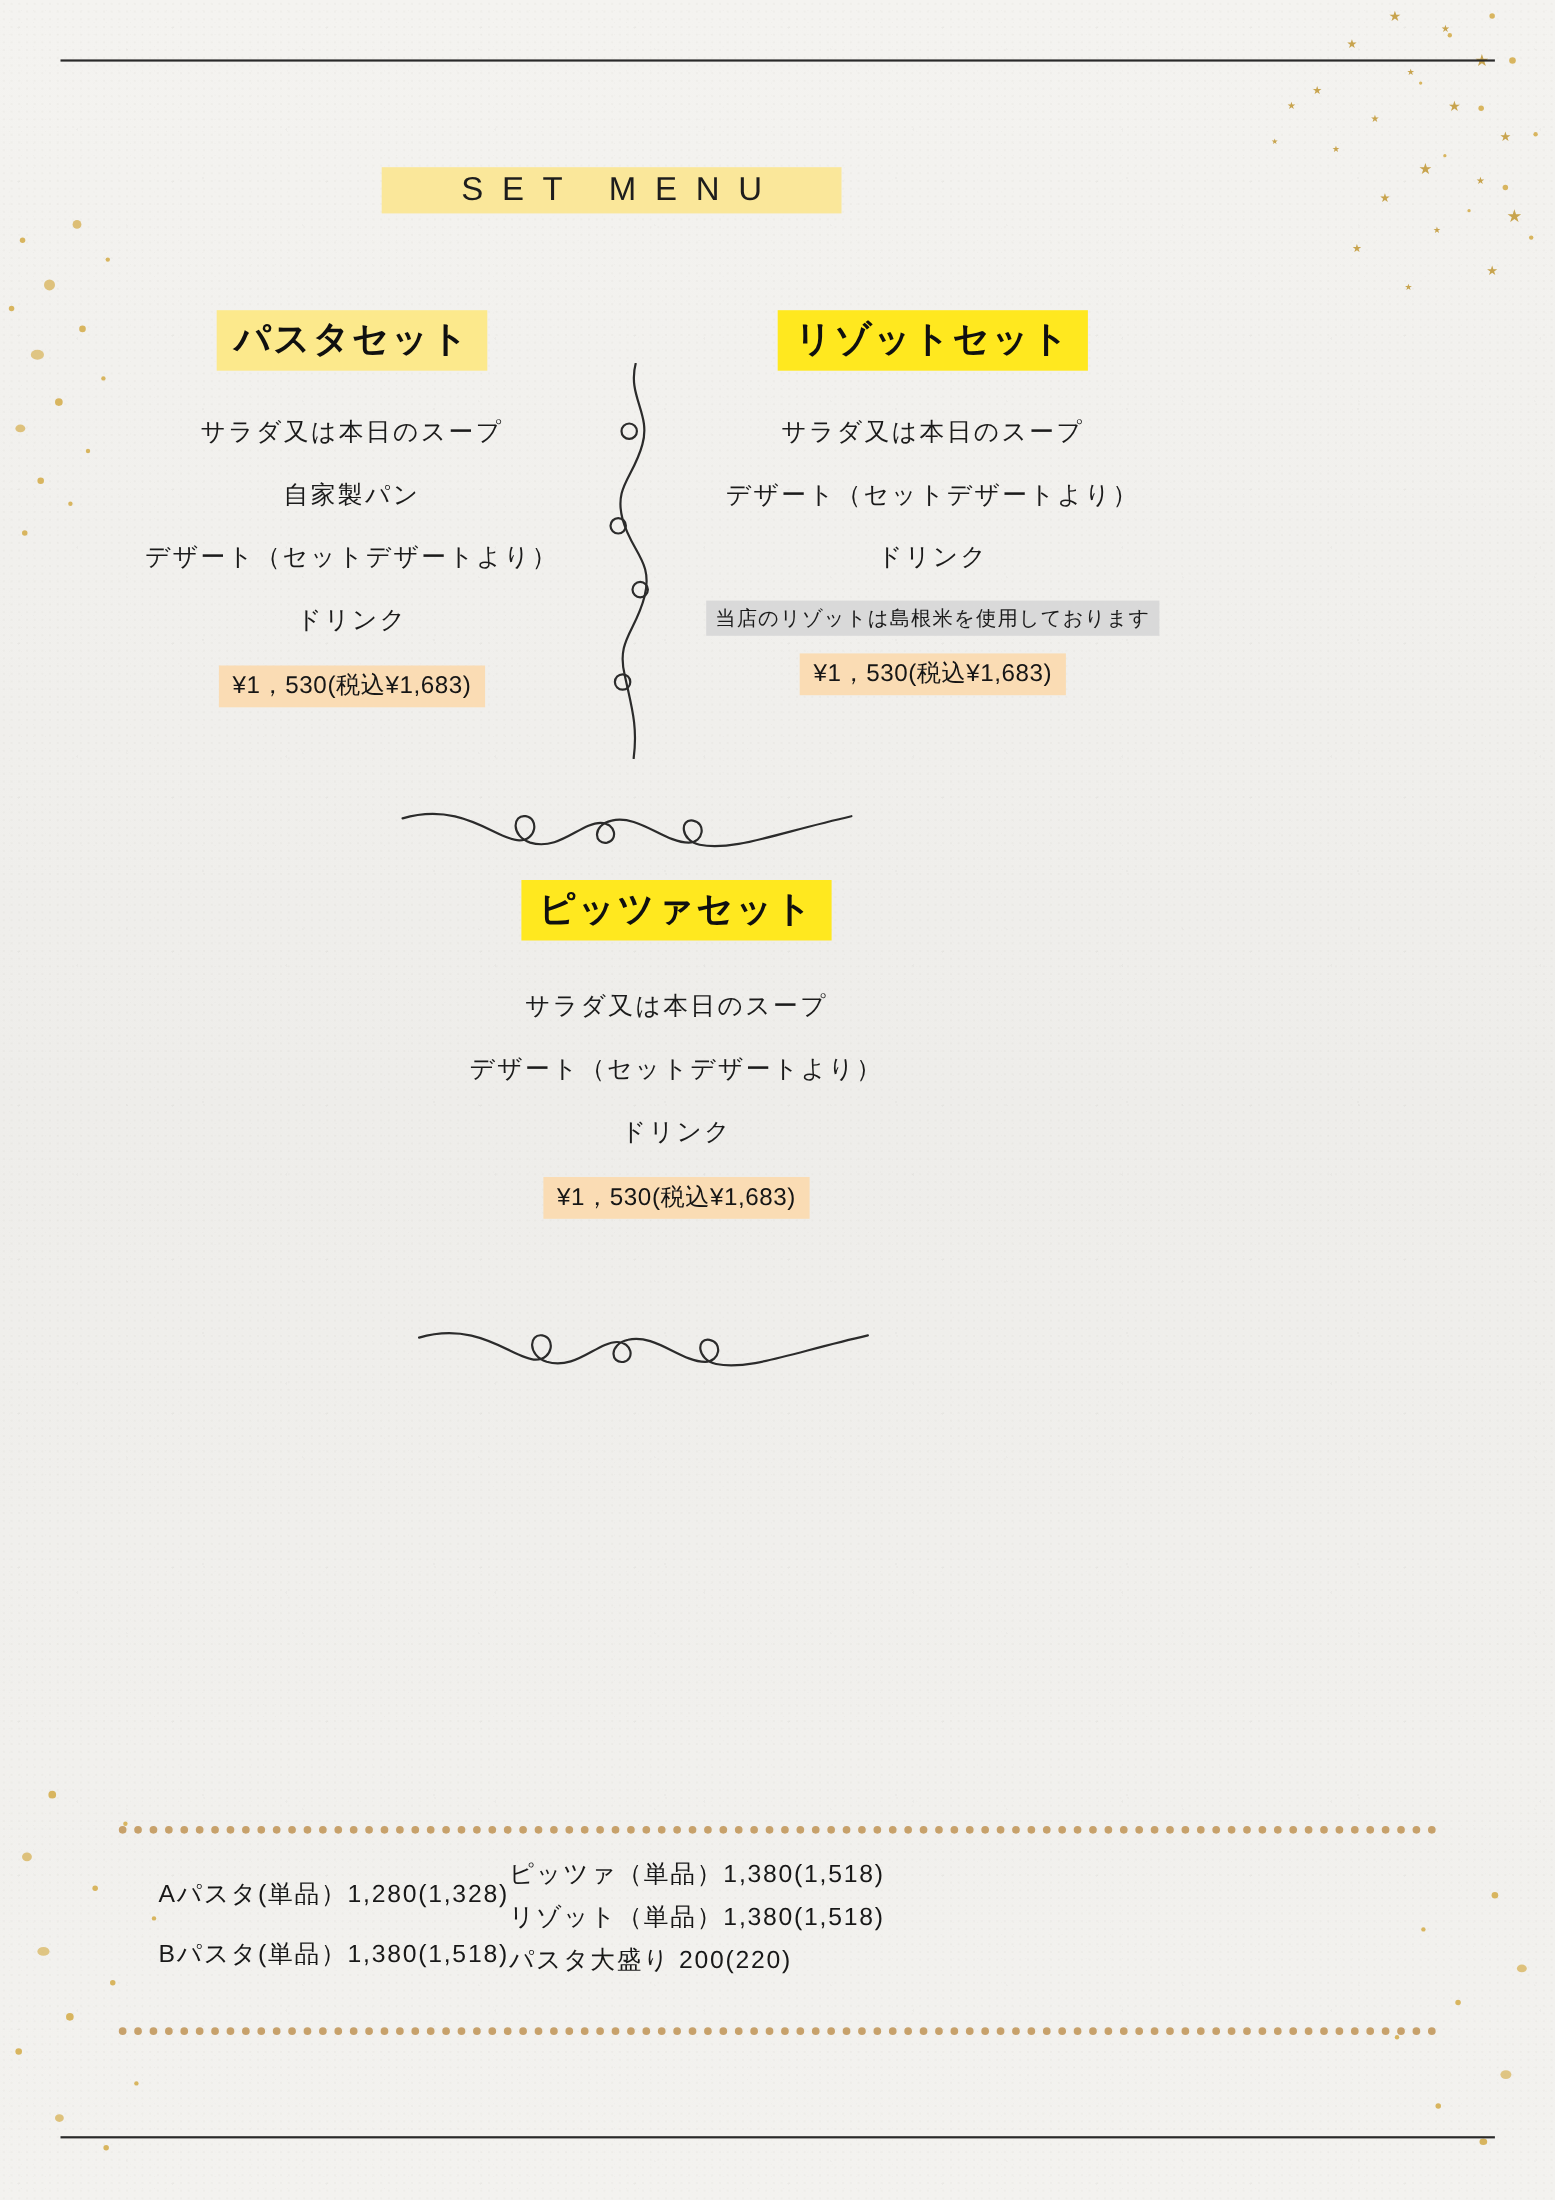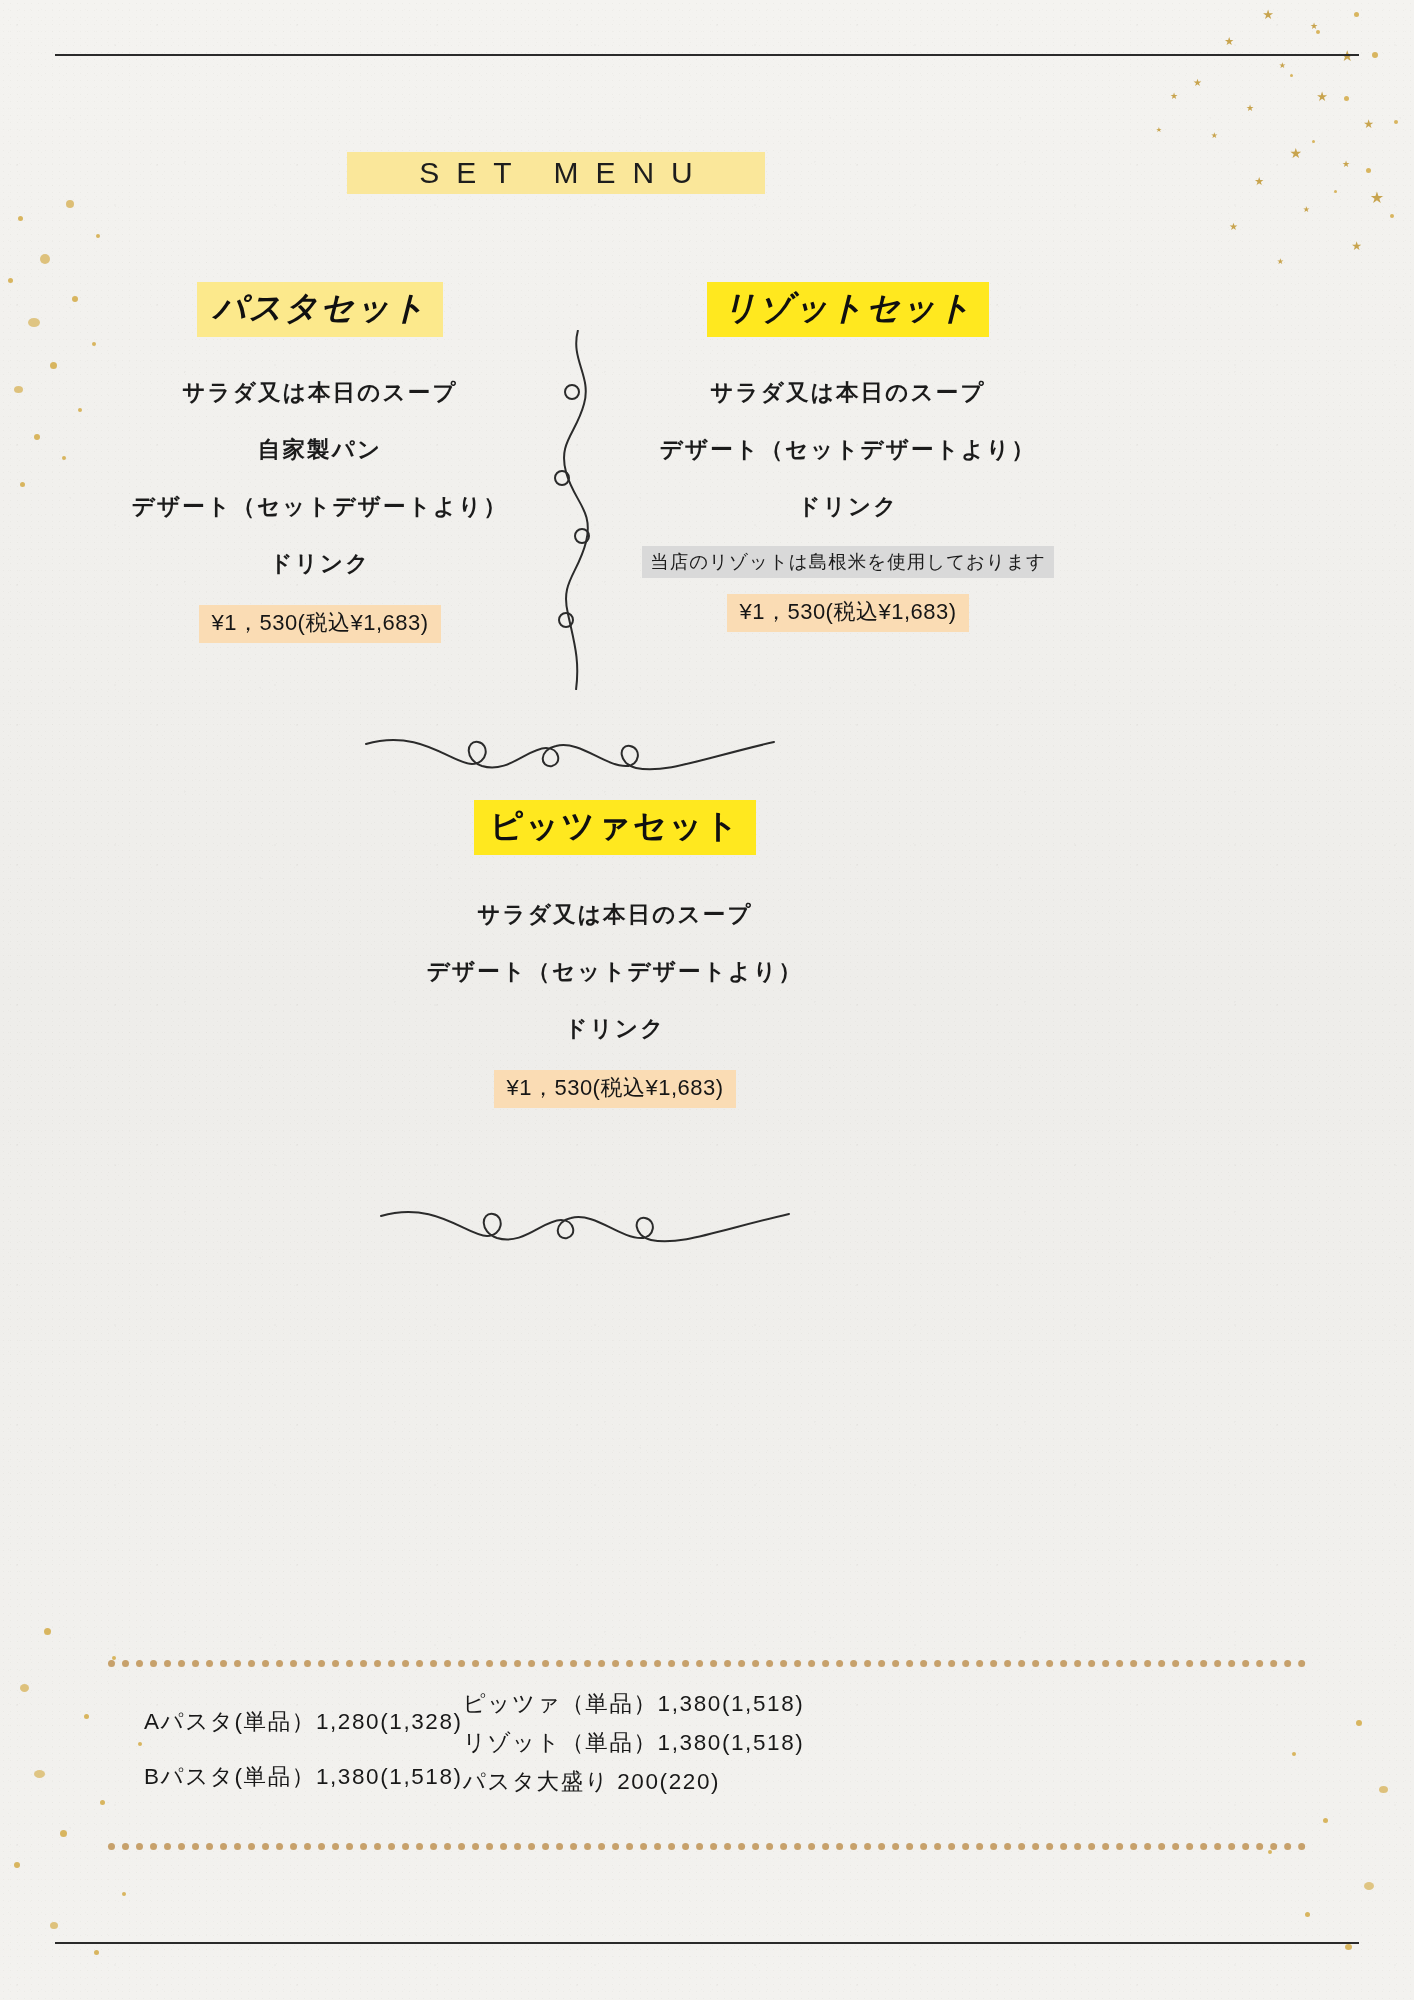--- a/index.html
+++ b/index.html
@@ -103,29 +103,28 @@
   }
   .chip.soft { background: #fce98c; }
 
   .col {
     position: absolute;
     text-align: center;
   }
   .col-left { left: 60px; top: 282px; width: 520px; }
   .col-right { left: 588px; top: 282px; width: 520px; }
 
-  .col .chip-wrap { margin-bottom: 40px; font-style: italic; }
+  .col .chip-wrap { margin-bottom: 40px; }
 
   .line {
     font-size: 22.5px;
     letter-spacing: 2.2px;
     margin: 0 0 26px 0;
     color: #1b1b1b;
     white-space: nowrap;
-    font-weight: bold;
   }
   .line.tight { margin-bottom: 22px; }
 
   .note {
     display: inline-block;
     background: #d9d9d9;
     font-size: 18.5px;
     letter-spacing: 1px;
     padding: 3px 8px 4px;
     margin: 2px 0 16px;

